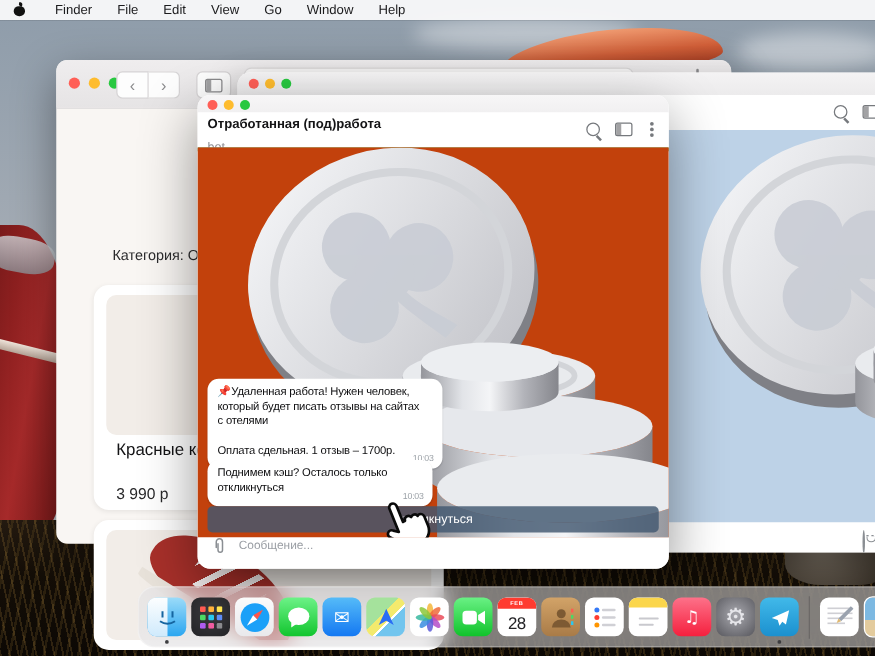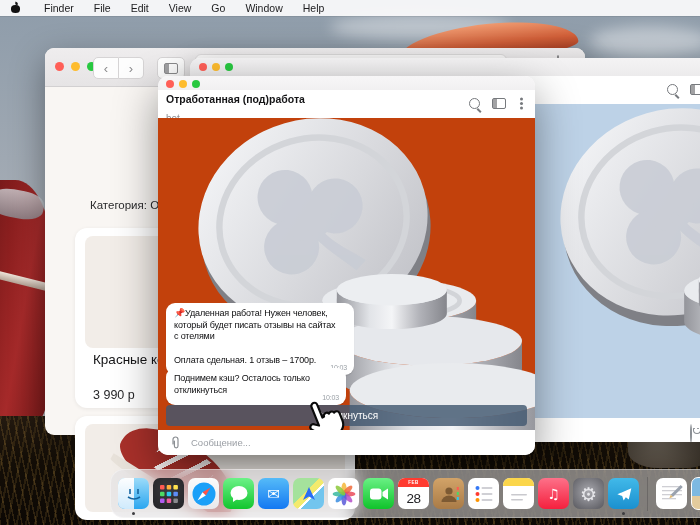--- a/index.html
+++ b/index.html
@@ -105,21 +105,21 @@
   .c-header{left:0;top:14px;width:377px;height:28px;background:#fff;border-bottom:3px solid #4d7c0f;}
   .c-title{left:8px;top:3px;font-size:10.5px;font-weight:bold;color:#141416;}
   .c-sub{left:8px;top:23px;font-size:10px;color:#8e8e93;}
   .hicons{right:10px;top:8px;display:flex;gap:12px;align-items:center;}
   .ic-search{width:9px;height:9px;border:1.5px solid #76797d;border-radius:50%;position:relative;}
   .ic-search::after{content:"";position:absolute;left:8px;top:9px;width:5px;height:1.5px;
     background:#76797d;transform:rotate(45deg);transform-origin:0 0;}
   .ic-kebab{width:3px;height:3px;background:#76797d;border-radius:50%;
     box-shadow:0 -4.5px 0 #76797d,0 4.5px 0 #76797d;margin:0 2px;}
   .c-content{left:0;top:42px;width:377px;height:312px;background:#c2410c;overflow:hidden;}
-  .c-input{left:0;top:354px;width:455px;height:25px;background:#fff;display:flex;align-items:center;}
+  .c-input{left:0;top:354px;width:455px;height:25px;background:#fff;display:flex;align-items:flex-start;}
   .msg-input{border:none;outline:none;flex:1;font-size:9.5px;color:#333;background:transparent;
     font-family:"Liberation Sans","DejaVu Sans",sans-serif;}
   .msg-input::placeholder{color:#9a9ea4;}
   .ic-smile{width:10px;height:10px;border:1.3px solid #8a8e93;border-radius:50%;position:relative;}
   .ic-smile::before{content:"";position:absolute;left:2px;top:2.5px;width:1.5px;height:1.5px;
     background:#8a8e93;border-radius:50%;box-shadow:4px 0 0 #8a8e93;}
   .ic-smile::after{content:"";position:absolute;left:2px;top:4px;width:6px;height:3.5px;
     border:1.3px solid #8a8e93;border-top:none;border-radius:0 0 6px 6px;}
   .ic-mic{width:5px;height:8px;background:#8a8e93;border-radius:3px;position:relative;margin:0 3px;}
   .ic-mic::after{content:"";position:absolute;left:-2.8px;top:3px;width:8px;height:5px;

